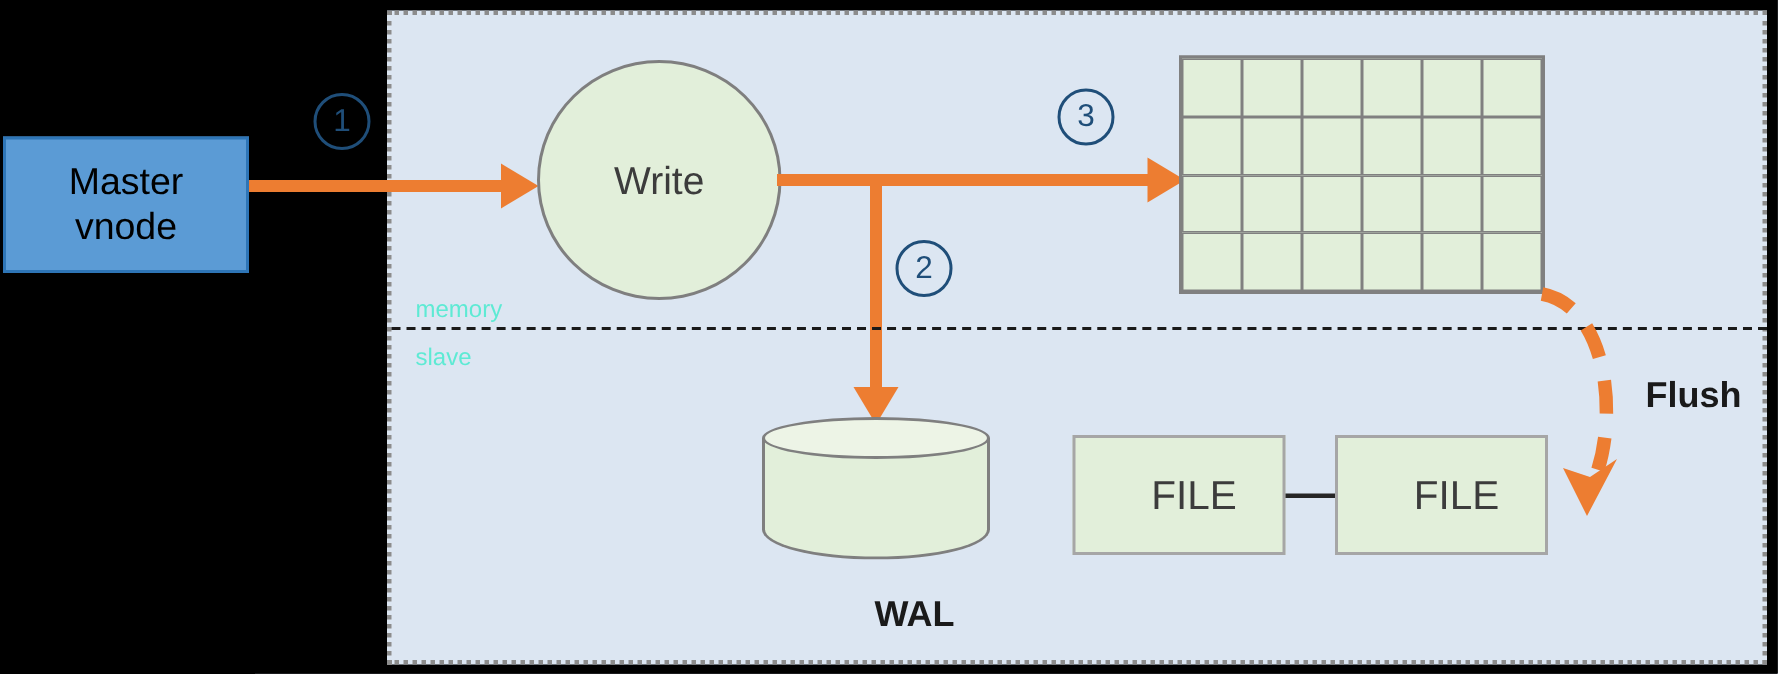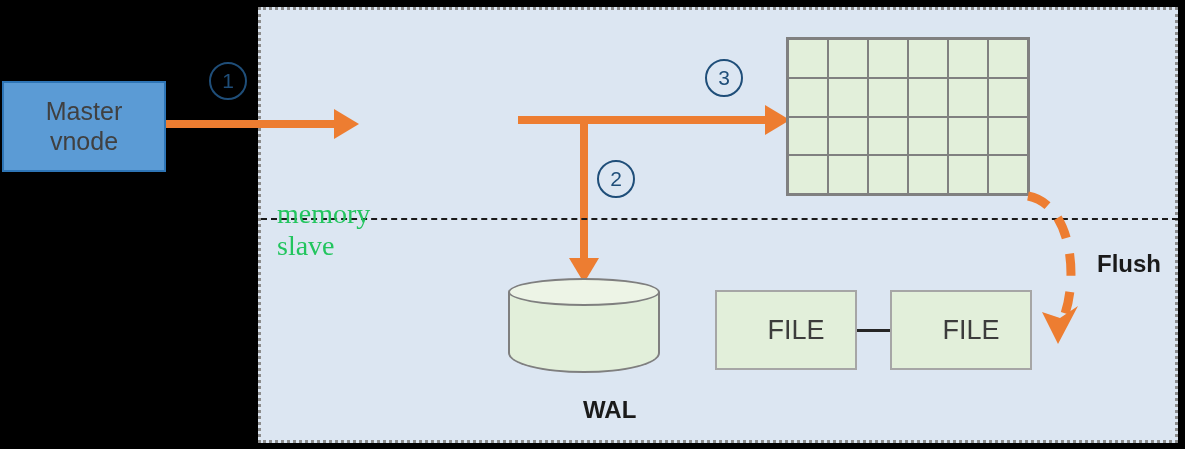--- a/index.html
+++ b/index.html
@@ -29,30 +29,30 @@
     height: 436px;
     background: #dce6f2;
     box-sizing: border-box;
     border: 3px dotted #8c8c8c;
   }
 
   
   .master-box {
     position: absolute;
     left: 2px;
-    top: 81px;
+    top: 91px;
     width: 164px;
     height: 91px;
     background: #5b9bd5;
     border: 2px solid #2e75b6;
     box-sizing: border-box;
     display: flex;
     align-items: center;
     justify-content: center;
-    color: #404040;
+    color: #000000;
     font-size: 25px;
     line-height: 1.18;
     text-align: center;
   }
   .master-box .lbl { white-space: pre-line; }
 
   
   .write-circle {
     position: absolute;
     left: 358px;
@@ -115,24 +115,23 @@
   .divider {
     position: absolute;
     left: 261px;
     top: 218px;
     width: 917px;
     height: 0;
     border-top: 2px dashed #1a1a1a;
   }
   .tag {
     position: absolute;
-    color: #22c55e;
-    font-size: 28px;
+    color: #5eead4;
+    font-size: 16px;
     white-space: nowrap;
-    font-family: Liberation Serif, serif;
   }
 
   
   .grid {
     position: absolute;
     left: 786px;
     top: 37px;
     width: 244px;
     height: 159px;
     display: grid;
@@ -227,20 +226,23 @@
     <span class="lbl">Master
 vnode</span>
   </div>
 
   <div class="orange-h" style="left:166px; top:120px; width:176px;"></div>
   <div class="arrow-right" style="left:334px; top:109px;"></div>
   <div class="step" style="left:209px; top:62px;">
     <span>1</span>
   </div>
 
+  <div class="write-circle">
+    <span>Write</span>
+  </div>
 
   <div class="orange-h" style="left:518px; top:116px; width:256px;"></div>
   <div class="arrow-right" style="left:765px; top:105px;"></div>
   <div class="step" style="left:705px; top:59px;">
     <span>3</span>
   </div>
 
   <div class="orange-v" style="left:580px; top:116px; height:150px;"></div>
   <div class="arrow-down" style="left:569px; top:258px;"></div>
   <div class="step" style="left:597px; top:160px;">

